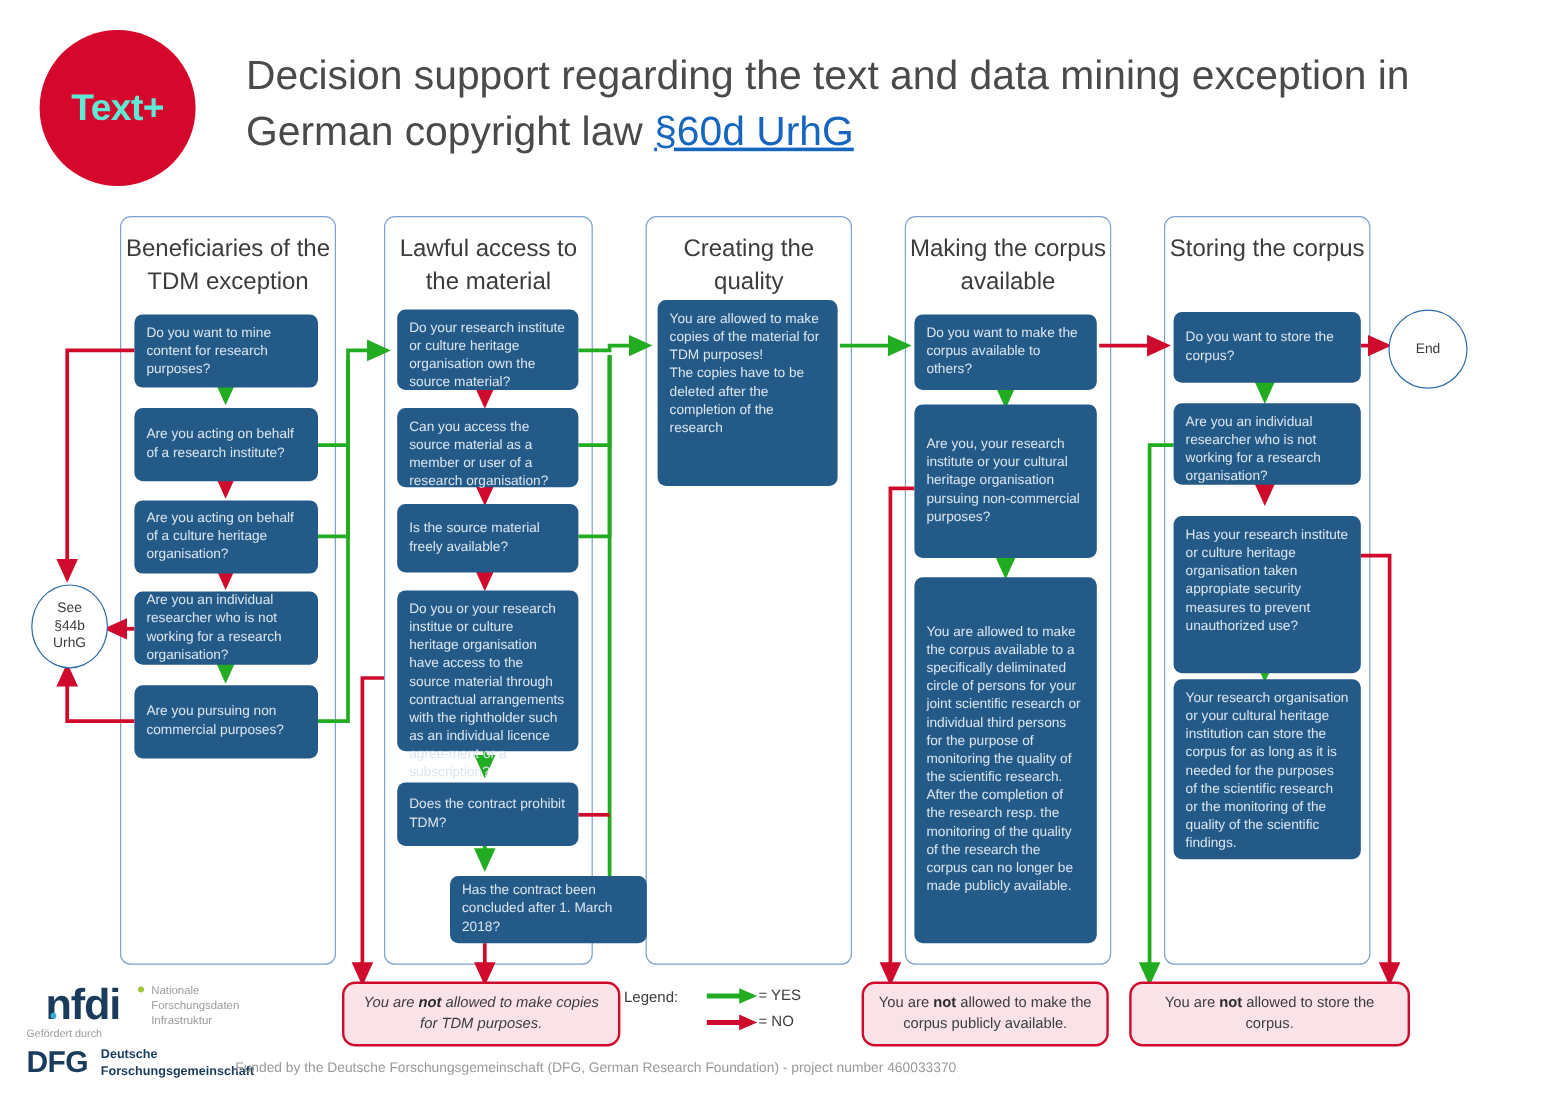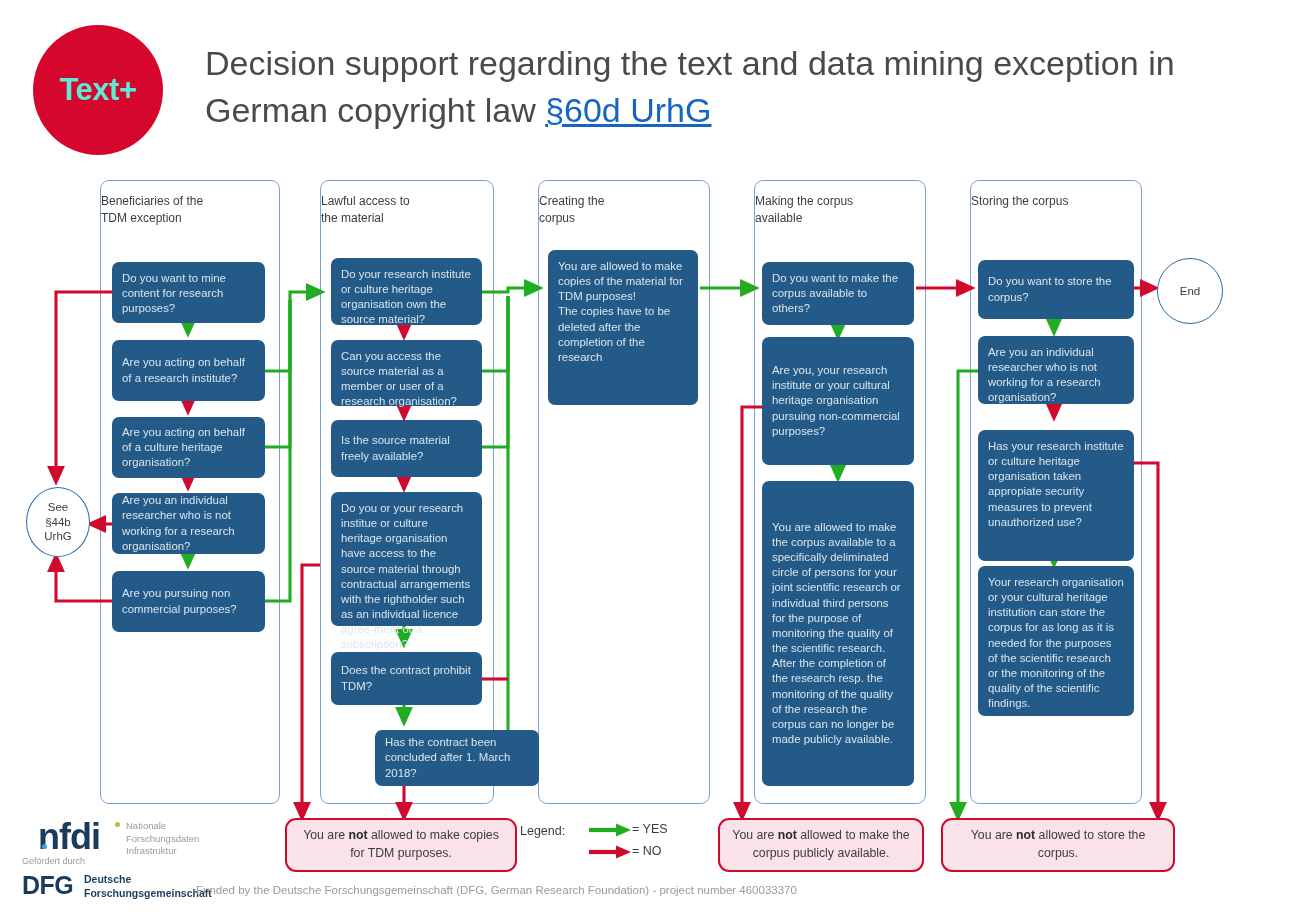--- a/index.html
+++ b/index.html
@@ -10,22 +10,22 @@
   
   #logo-circle{left:33px;top:25px;width:130px;height:130px;border-radius:50%;
     background:#d6072c;display:flex;align-items:center;justify-content:center;}
   #logo-text{color:#5eead4;font-size:31px;font-weight:bold;letter-spacing:-0.5px;}
   #page-title{left:205px;top:40px;width:990px;font-size:34px;line-height:1.38;
     color:#4a4a4a;font-weight:400;}
   #title-link{color:#1666c0;text-decoration:underline;}
 
   
   .lane{border:1.2px solid #7ba3cc;border-radius:9px;background:transparent;}
-  .lane-title{position:absolute;left:0;right:0;top:12px;
-    font-size:12px;line-height:1.42;color:#3c3c3c;}
+  .lane-title{position:absolute;left:0;right:0;top:12px;text-align:center;
+    font-size:20px;line-height:1.42;color:#3c3c3c;}
 
   
   .box{position:absolute;background:#235a87;border-radius:7px;color:#dbe5ef;
     font-size:11.4px;line-height:1.33;padding:9px 10px;box-sizing:border-box;
     display:flex;align-items:center;}
   .box.topal{align-items:flex-start;}
   .box span{display:block;}
 
   
   .circle{position:absolute;border:1.4px solid #2b6ca8;border-radius:50%;
@@ -65,21 +65,21 @@
 <div class="abs lane" style="left:100px;top:180px;width:178px;height:622px;">
   <div class="lane-title" style="white-space: pre-line;">Beneficiaries of the
 TDM exception</div>
 </div>
 <div class="abs lane" style="left:320px;top:180px;width:172px;height:622px;">
   <div class="lane-title" style="white-space: pre-line;">Lawful access to
 the material</div>
 </div>
 <div class="abs lane" style="left:538px;top:180px;width:170px;height:622px;">
   <div class="lane-title" style="white-space: pre-line;">Creating the
-corpus</div>
+quality</div>
 </div>
 <div class="abs lane" style="left:754px;top:180px;width:170px;height:622px;">
   <div class="lane-title" style="white-space: pre-line;">Making the corpus
 available</div>
 </div>
 <div class="abs lane" style="left:970px;top:180px;width:170px;height:622px;">
   <div class="lane-title" style="white-space: pre-line;">Storing the corpus</div>
 </div>
 
 <svg class="wires" viewBox="0 0 1296 917">
@@ -210,21 +210,21 @@
   </div>
 
 <div class="abs circle" style="left:26px;top:487px;width:62px;height:68px;white-space:pre-line;">
   <span>See
 §44b
 UrhG</span></div>
 <div class="abs circle" style="left:1157px;top:258px;width:64px;height:64px;">
   <span>End</span>
   </div>
 
-<div class="abs result" style="left:285px;top:818px;width:232px;height:54px;">
+<div class="abs result" style="left:285px;top:818px;width:232px;height:54px;font-style:italic;">
   <span>
     <span>You are </span><b>not</b><span> allowed to make copies for TDM purposes.</span>
   </span>
   </div>
 <div class="abs result" style="left:718px;top:818px;width:206px;height:54px;">
   <span>
     <span>You are </span><b>not</b><span> allowed to make the corpus publicly available.</span>
   </span>
   </div>
 <div class="abs result" style="left:941px;top:818px;width:234px;height:54px;">

